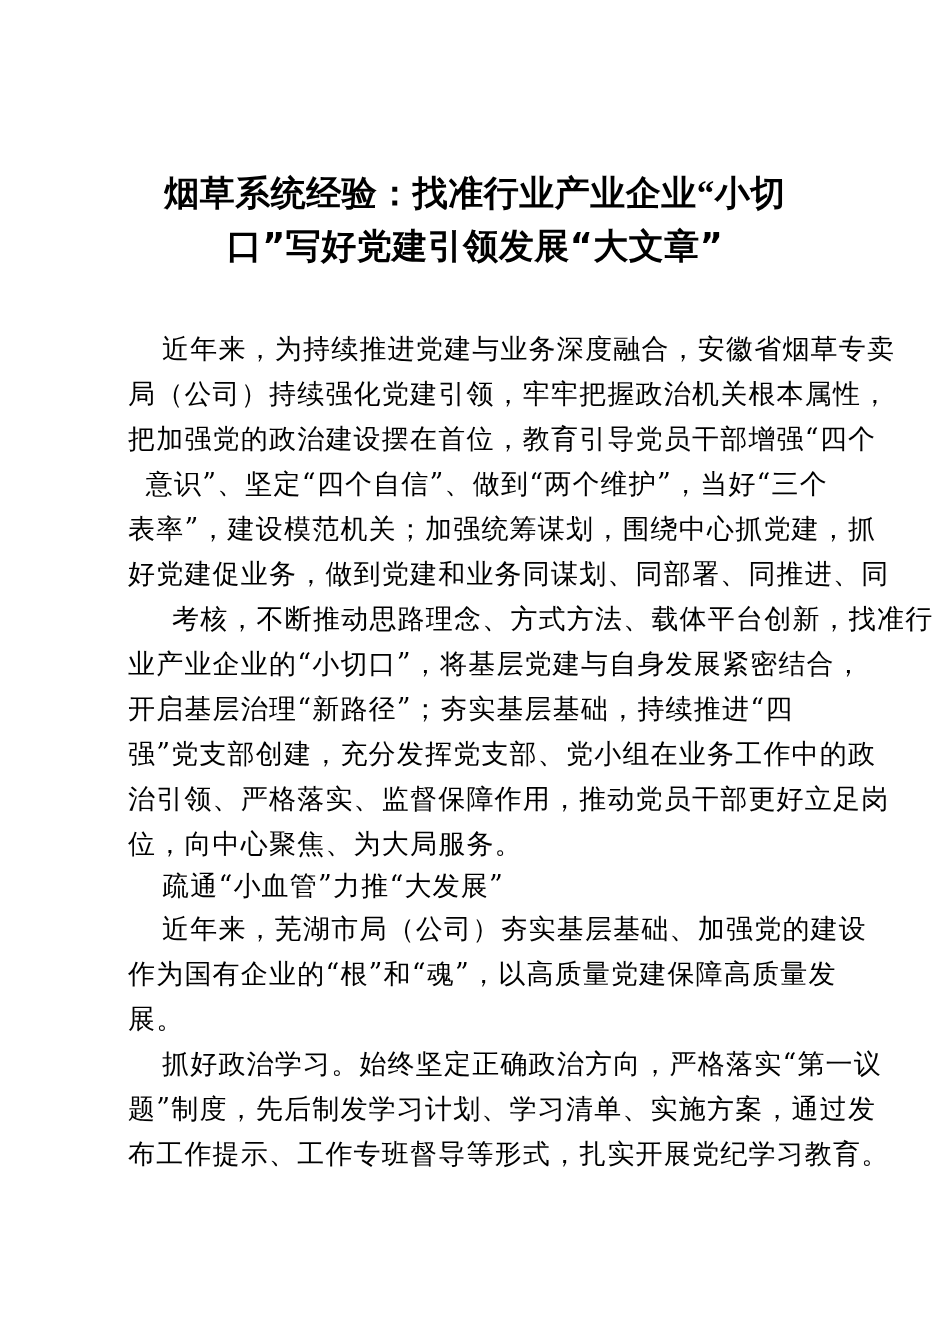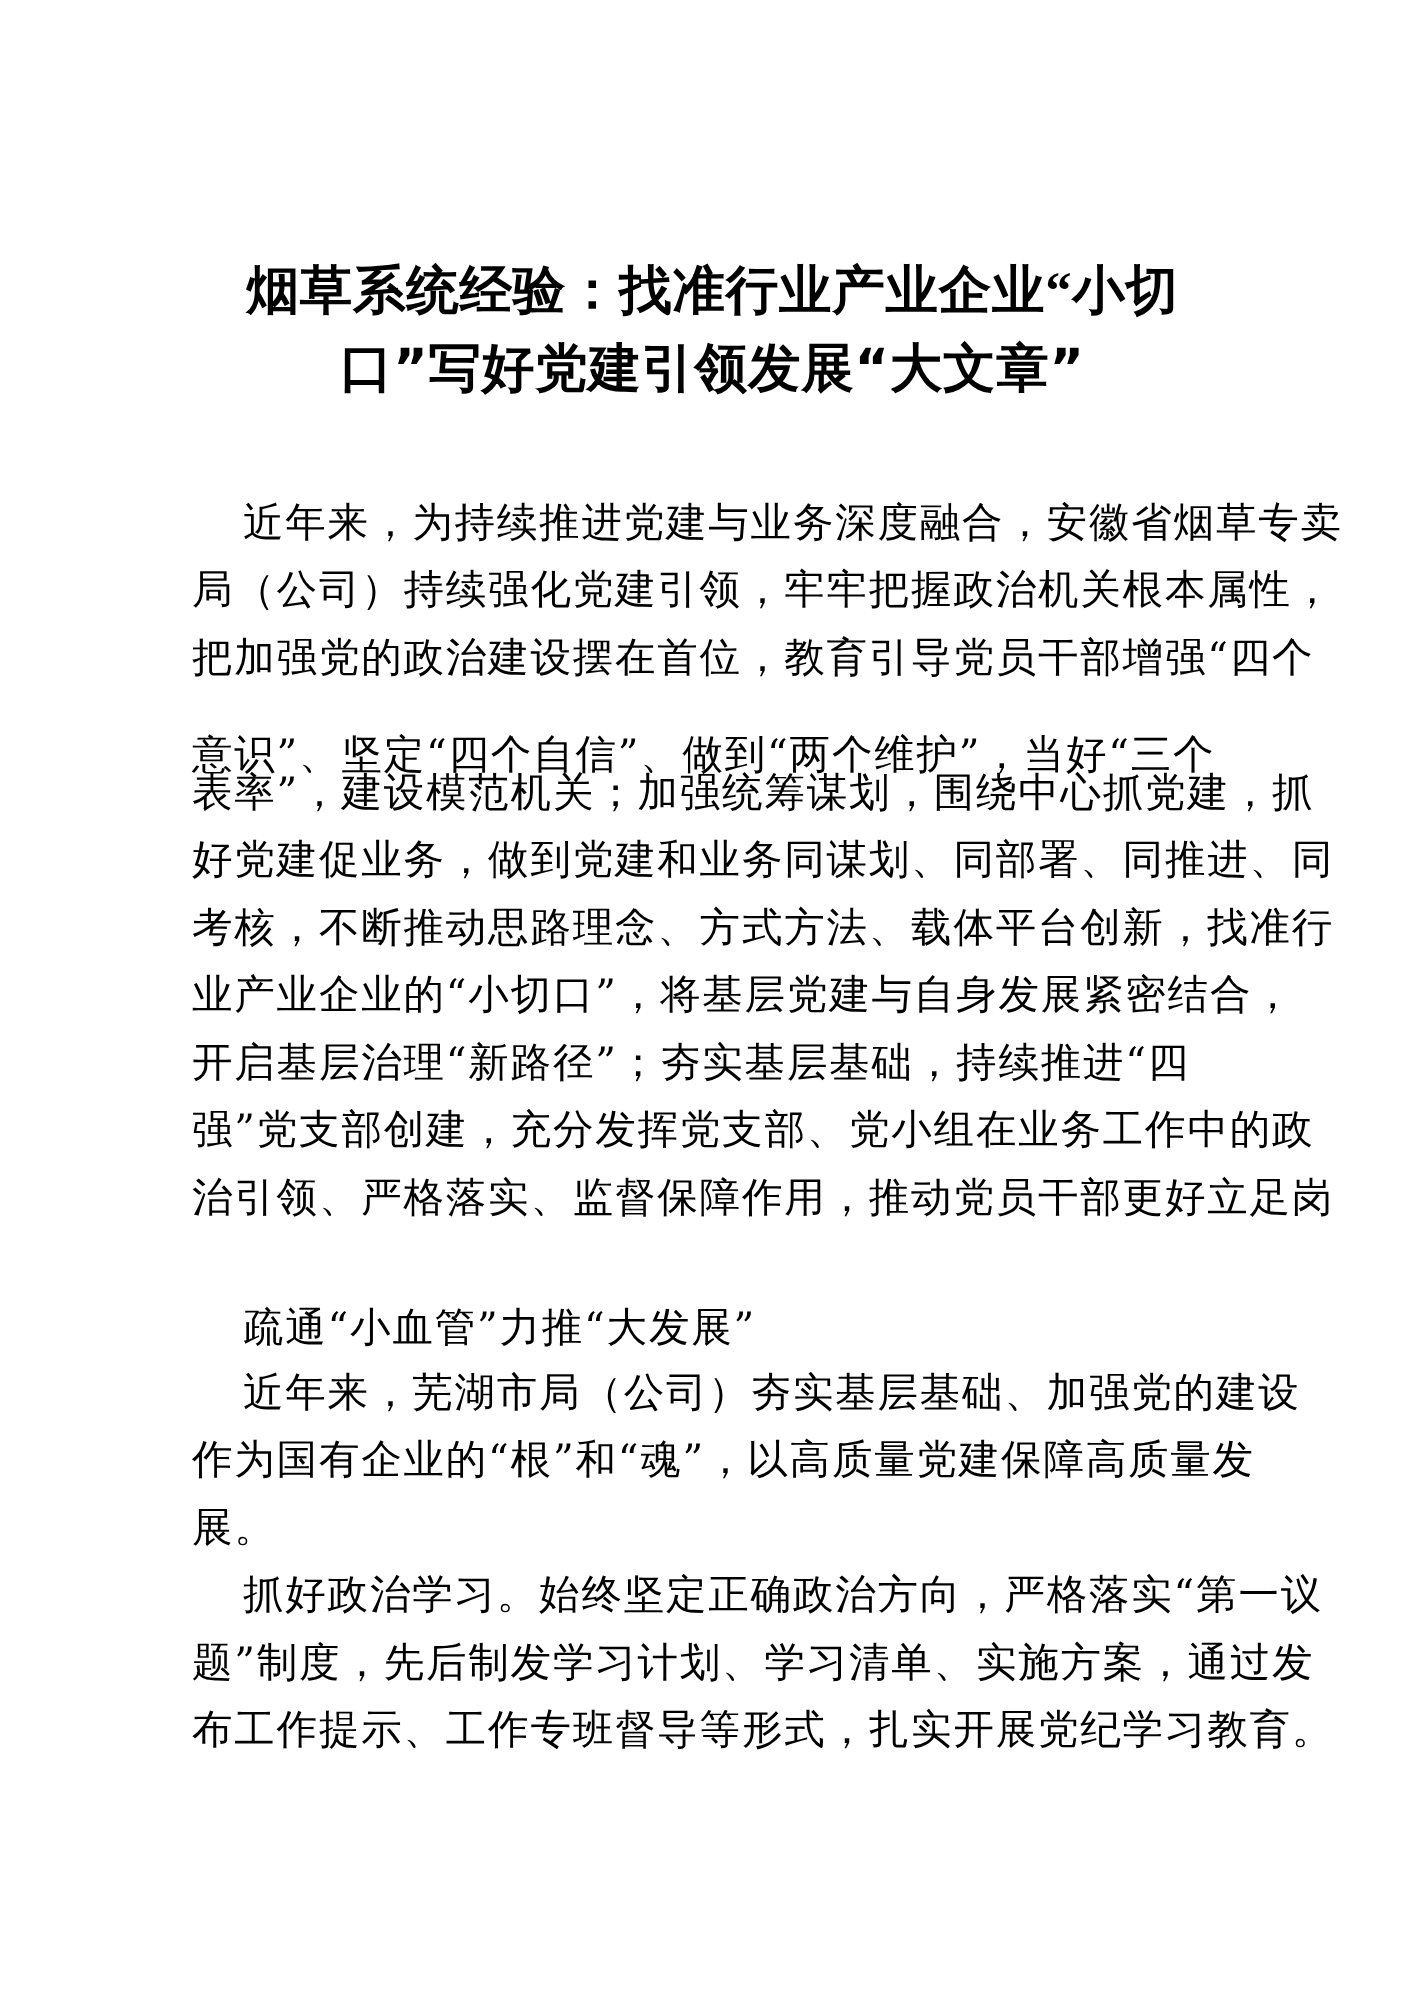--- a/index.html
+++ b/index.html
@@ -52,28 +52,29 @@
 <body>
 
 <div class="page">
 
   <div class="title-line" style="top:172px;font-family:Liberation Serif, serif;">烟草系统经验：找准行业产业企业“小切</div>
   <div class="title-line" style="top:224px;">口”写好党建引领发展“大文章”</div>
 
   <div class="body-line indent" style="top:333px;">近年来，为持续推进党建与业务深度融合，安徽省烟草专卖</div>
   <div class="body-line" style="top:378px;">局（公司）持续强化党建引领，牢牢把握政治机关根本属性，</div>
   <div class="body-line" style="top:423px;">把加强党的政治建设摆在首位，教育引导党员干部增强“四个</div>
-  <div class="body-line" style="top:488px;">意识”、坚定“四个自信”、做到“两个维护”，当好“三个</div>
+  <div class="body-line" style="top:468px;text-align:right;">意识”、坚定“四个自信”、做到“两个维护”，当好“三个</div>
   <div class="body-line" style="top:513px;">表率”，建设模范机关；加强统筹谋划，围绕中心抓党建，抓</div>
   <div class="body-line" style="top:558px;">好党建促业务，做到党建和业务同谋划、同部署、同推进、同</div>
-  <div class="body-line" style="top:603px;">考核，不断推动思路理念、方式方法、载体平台创新，找准行</div>
+  <div class="body-line" style="top:603px;margin-left:44px;">考核，不断推动思路理念、方式方法、载体平台创新，找准行</div>
   <div class="body-line" style="top:648px;">业产业企业的“小切口”，将基层党建与自身发展紧密结合，</div>
   <div class="body-line" style="top:693px;">开启基层治理“新路径”；夯实基层基础，持续推进“四</div>
   <div class="body-line" style="top:738px;">强”党支部创建，充分发挥党支部、党小组在业务工作中的政</div>
   <div class="body-line" style="top:783px;">治引领、严格落实、监督保障作用，推动党员干部更好立足岗</div>
+  <div class="body-line" style="top:828px;">位，向中心聚焦、为大局服务。</div>
 
   <div class="body-line indent" style="top:870px;">疏通“小血管”力推“大发展”</div>
 
   <div class="body-line indent" style="top:913px;">近年来，芜湖市局（公司）夯实基层基础、加强党的建设</div>
   <div class="body-line" style="top:958px;">作为国有企业的“根”和“魂”，以高质量党建保障高质量发</div>
   <div class="body-line" style="top:1003px;">展。</div>
 
   <div class="body-line indent" style="top:1048px;">抓好政治学习。始终坚定正确政治方向，严格落实“第一议</div>
   <div class="body-line" style="top:1093px;">题”制度，先后制发学习计划、学习清单、实施方案，通过发</div>
   <div class="body-line" style="top:1138px;">布工作提示、工作专班督导等形式，扎实开展党纪学习教育。</div>

